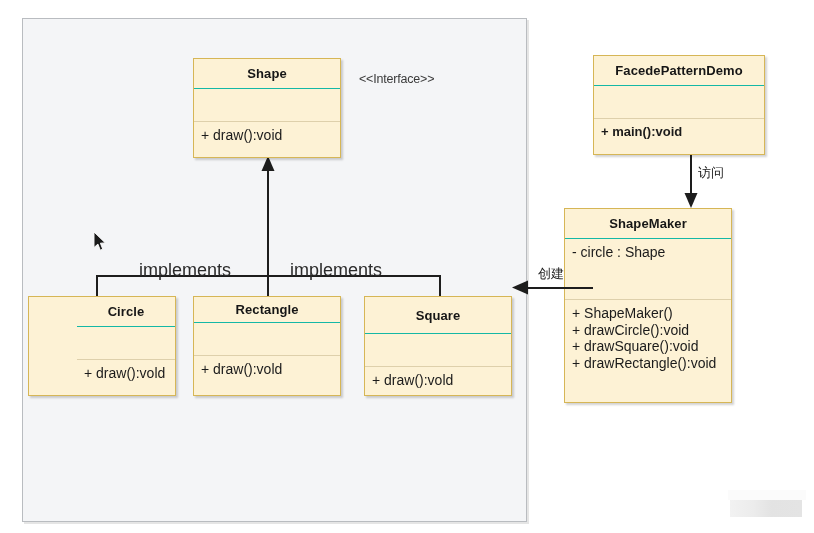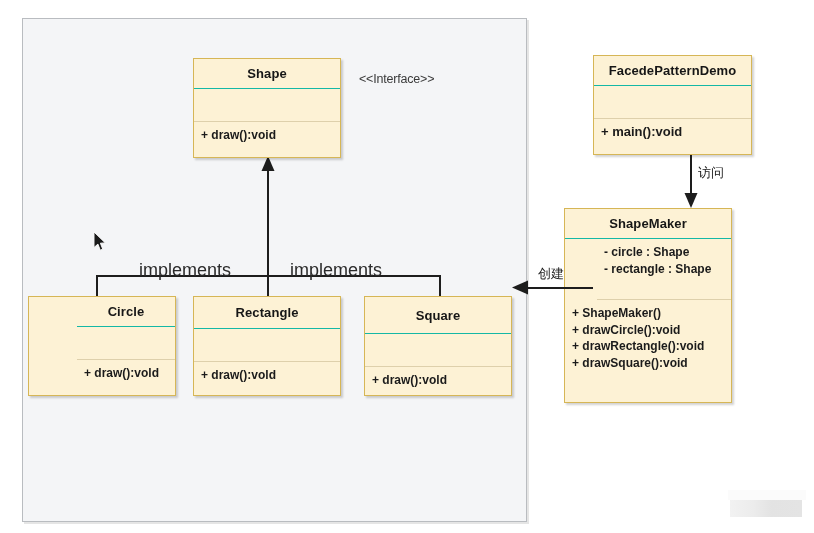--- a/index.html
+++ b/index.html
@@ -48,25 +48,24 @@
     letter-spacing: 0.1px;
     box-sizing: border-box;
     border-bottom: 1px solid #14b8a6;
     display: flex;
     align-items: center;
     justify-content: center;
   }
   .uml-attrs, .uml-methods {
     box-sizing: border-box;
     padding: 5px 7px 4px 7px;
-    font-size: 12px;
+    font-size: 14px;
     color: #1b1b1b;
     line-height: 16.5px;
     white-space: nowrap;
-    font-weight: bold;
   }
   .uml-attrs {
     border-bottom: 1px solid #ded0ab;
   }
   .uml-methods.bold-row {
     font-weight: bold;
     font-size: 13px;
   }
   .uml-row { display: block; }
 
@@ -161,66 +160,65 @@
 
     <div class="uml-box" style="left:5px; top:277px; width:148px; height:100px;padding-left:48px;">
       <div class="uml-title" style="height:30px;">Circle</div>
       <div class="uml-attrs" style="height:33px;"></div>
       <div class="uml-methods" style="height:35px;">
         <span class="uml-row">+ draw():vold</span>
       </div>
     </div>
 
     <div class="uml-box" style="left:170px; top:277px; width:148px; height:100px;">
-      <div class="uml-title" style="height:32px;">Rectangle</div>
+      <div class="uml-title" style="height:26px;">Rectangle</div>
       <div class="uml-attrs" style="height:33px;"></div>
       <div class="uml-methods" style="height:35px;">
         <span class="uml-row">+ draw():vold</span>
       </div>
     </div>
 
     <div class="uml-box" style="left:341px; top:277px; width:148px; height:100px;">
       <div class="uml-title" style="height:37px;">Square</div>
       <div class="uml-attrs" style="height:33px;"></div>
       <div class="uml-methods" style="height:35px;">
         <span class="uml-row">+ draw():vold</span>
       </div>
     </div>
 
     <svg id="mouse-cursor" style="left:71px; top:213px;" viewBox="0 0 14 20">
       <polygon points="0,0 0,15.5 3.9,12.1 6.3,18.2 8.7,17.1 6.4,11.2 11.3,10.9" fill="#1a1a1a" stroke="#ffffff" stroke-width="0.9"></polygon>
     </svg>
 
   </div>
 
-  <div class="uml-box" style="left:593px; top:55px; width:159px; height:100px;">
+  <div class="uml-box" style="left:593px; top:55px; width:172px; height:100px;">
     <div class="uml-title" style="height:30px;">FacedePatternDemo</div>
     <div class="uml-attrs" style="height:33px;"></div>
     <div class="uml-methods bold-row" style="height:35px;">
       <span class="uml-row">+ main():void</span>
     </div>
   </div>
 
   <div class="line-v" style="left:690px; top:155px; height:45px;"></div>
   <svg class="arrow-svg" style="left:682px; top:192px;" width="18" height="16" viewBox="0 0 18 16">
     <polygon points="9,16 2.5,1 15.5,1" fill="#1d1d1d"></polygon>
   </svg>
   <div class="edge-label cjk" style="left:698px; top:164px;">访问</div>
 
   <div class="uml-box" style="left:564px; top:208px; width:168px; height:195px;">
     <div class="uml-title" style="height:30px;">ShapeMaker</div>
-    <div class="uml-attrs" style="height:61px;margin-left:32px;">
+    <div class="uml-attrs" style="height:61px;">
       <span class="uml-row">- circle : Shape</span>
-      <span class="uml-row">- rectangle : Shape</span>
     </div>
     <div class="uml-methods" style="height:102px;">
       <span class="uml-row">+ ShapeMaker()</span>
       <span class="uml-row">+ drawCircle():void</span>
+      <span class="uml-row">+ drawSquare():void</span>
       <span class="uml-row">+ drawRectangle():void</span>
-      <span class="uml-row">+ drawSquare():void</span>
     </div>
   </div>
 
   <div class="line-h" style="left:527px; top:287px; width:66px;"></div>
   <svg class="arrow-svg" style="left:512px; top:279px;" width="18" height="17" viewBox="0 0 18 17">
     <polygon points="0,8.5 16,1.5 16,15.5" fill="#1d1d1d"></polygon>
   </svg>
   <div class="edge-label cjk" style="left:538px; top:265px;">创建</div>
 
   <div id="watermark-faint"></div>

